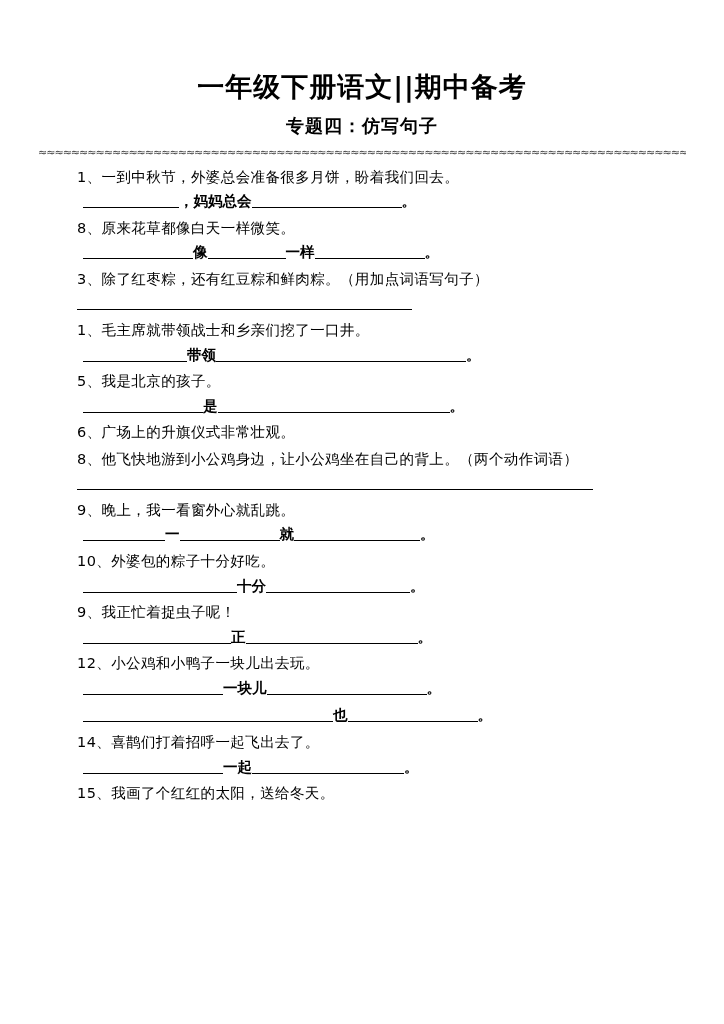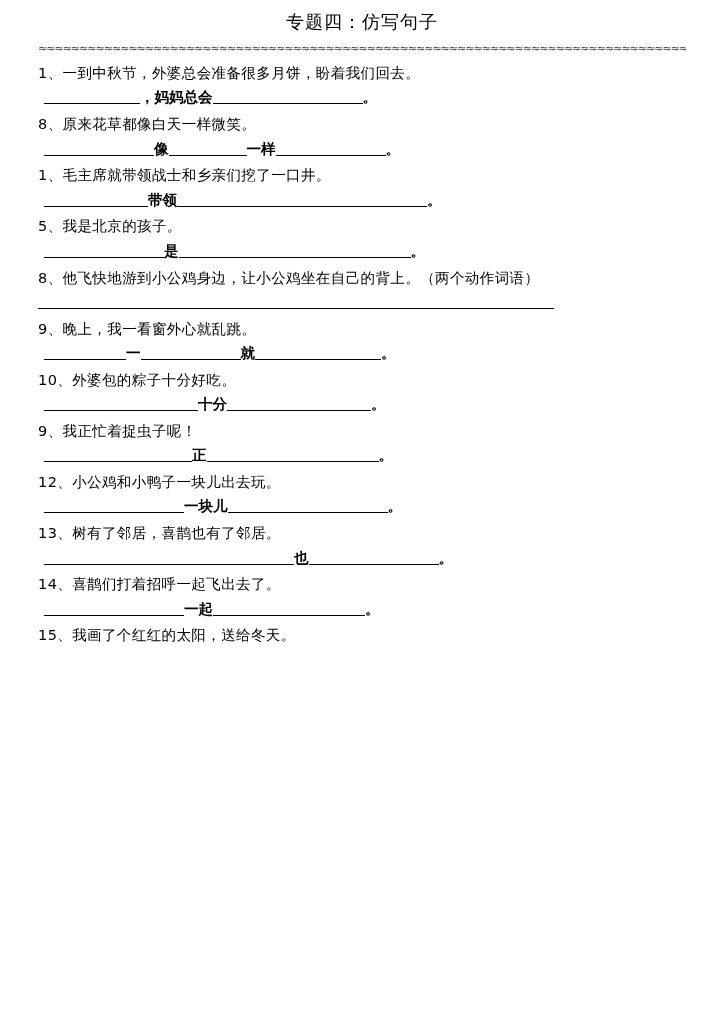--- a/index.html
+++ b/index.html
@@ -26,39 +26,40 @@
     text-align: center;
     font-size: 27px;
     font-weight: bold;
     letter-spacing: 1px;
     line-height: 1.25;
   }
   .doc-subtitle {
     margin-top: 10px;
     text-align: center;
     font-size: 18px;
-    font-weight: normal;
+    font-weight: bold;
     letter-spacing: 1px;
   }
   .wave-divider {
     margin: 10px 0 8px 0;
     height: 10px;
     width: 100%;
     overflow: hidden;
     line-height: 10px;
     font-size: 11px;
     color: #3b3b3b;
     white-space: nowrap;
     letter-spacing: -1px;
   }
   .items {
     margin-top: 2px;
   }
   .item {
     margin-bottom: 3px;
+    margin-left: 39px;
   }
   .q-line {
     font-size: 14.5px;
     line-height: 1.62;
     letter-spacing: 0.4px;
     white-space: nowrap;
   }
   .a-line {
     font-size: 14.5px;
     line-height: 1.70;
@@ -76,42 +77,48 @@
   }
   .period {
     letter-spacing: 0;
   }
 </style>
 </head>
 <body>
 
 <div class="page">
 
+  <div class="doc-title">一年级下册语文||期中备考</div>
   <div class="doc-subtitle">专题四：仿写句子</div>
 
   <div class="wave-divider">≈≈≈≈≈≈≈≈≈≈≈≈≈≈≈≈≈≈≈≈≈≈≈≈≈≈≈≈≈≈≈≈≈≈≈≈≈≈≈≈≈≈≈≈≈≈≈≈≈≈≈≈≈≈≈≈≈≈≈≈≈≈≈≈≈≈≈≈≈≈≈≈≈≈≈≈≈≈≈≈≈≈≈≈≈≈≈≈≈≈≈≈≈≈≈≈≈≈≈≈≈≈≈≈≈≈≈≈≈≈≈≈≈≈≈≈≈≈≈≈≈≈≈≈≈≈≈≈≈≈≈≈≈≈≈≈≈≈≈≈≈≈≈≈≈≈≈≈≈≈≈≈≈≈≈≈≈≈≈≈≈≈≈≈≈≈≈≈≈≈≈≈≈≈≈≈≈≈≈≈</div>
 
   <div class="items">
       <div class="item">
         <div class="q-line">1、一到中秋节，外婆总会准备很多月饼，盼着我们回去。</div>
         <div class="a-line"><span class="blank" style="width: 96px;"></span><span class="period">，妈妈总会</span><span class="blank" style="width: 150px;"></span><span class="period">。</span></div>
       </div>
       <div class="item">
         <div class="q-line">8、原来花草都像白天一样微笑。</div>
         <div class="a-line"><span class="blank" style="width: 110px;"></span><span class="period">像</span><span class="blank" style="width: 78px;"></span><span class="period">一样</span><span class="blank" style="width: 110px;"></span><span class="period">。</span></div>
       </div>
       <div class="item">
+        <div class="q-line">3、除了红枣粽，还有红豆粽和鲜肉粽。（用加点词语写句子）</div>
+        <div class="a-line indent-0"><span class="blank" style="width: 335px;"></span></div>
+      </div>
+      <div class="item">
         <div class="q-line">1、毛主席就带领战士和乡亲们挖了一口井。</div>
         <div class="a-line"><span class="blank" style="width: 104px;"></span><span class="period">带领</span><span class="blank" style="width: 250px;"></span><span class="period">。</span></div>
       </div>
       <div class="item">
         <div class="q-line">5、我是北京的孩子。</div>
         <div class="a-line"><span class="blank" style="width: 120px;"></span><span class="period">是</span><span class="blank" style="width: 232px;"></span><span class="period">。</span></div>
       </div>
       <div class="item">
+        <div class="q-line">6、广场上的升旗仪式非常壮观。</div>
       </div>
       <div class="item">
         <div class="q-line">8、他飞快地游到小公鸡身边，让小公鸡坐在自己的背上。（两个动作词语）</div>
         <div class="a-line indent-0"><span class="blank" style="width: 516px;"></span></div>
       </div>
       <div class="item">
         <div class="q-line">9、晚上，我一看窗外心就乱跳。</div>
         <div class="a-line"><span class="blank" style="width: 82px;"></span><span class="period">一</span><span class="blank" style="width: 100px;"></span><span class="period">就</span><span class="blank" style="width: 126px;"></span><span class="period">。</span></div>
       </div>
       <div class="item">
@@ -120,21 +127,20 @@
       </div>
       <div class="item">
         <div class="q-line">9、我正忙着捉虫子呢！</div>
         <div class="a-line"><span class="blank" style="width: 148px;"></span><span class="period">正</span><span class="blank" style="width: 172px;"></span><span class="period">。</span></div>
       </div>
       <div class="item">
         <div class="q-line">12、小公鸡和小鸭子一块儿出去玩。</div>
         <div class="a-line"><span class="blank" style="width: 140px;"></span><span class="period">一块儿</span><span class="blank" style="width: 160px;"></span><span class="period">。</span></div>
       </div>
       <div class="item">
-        <div class="q-line">13、树有了邻居，喜鹊也有了邻居。</div>
         <div class="a-line"><span class="blank" style="width: 250px;"></span><span class="period">也</span><span class="blank" style="width: 130px;"></span><span class="period">。</span></div>
       </div>
       <div class="item">
         <div class="q-line">14、喜鹊们打着招呼一起飞出去了。</div>
         <div class="a-line"><span class="blank" style="width: 140px;"></span><span class="period">一起</span><span class="blank" style="width: 152px;"></span><span class="period">。</span></div>
       </div>
       <div class="item">
         <div class="q-line">15、我画了个红红的太阳，送给冬天。</div>
       </div>
     </div>

